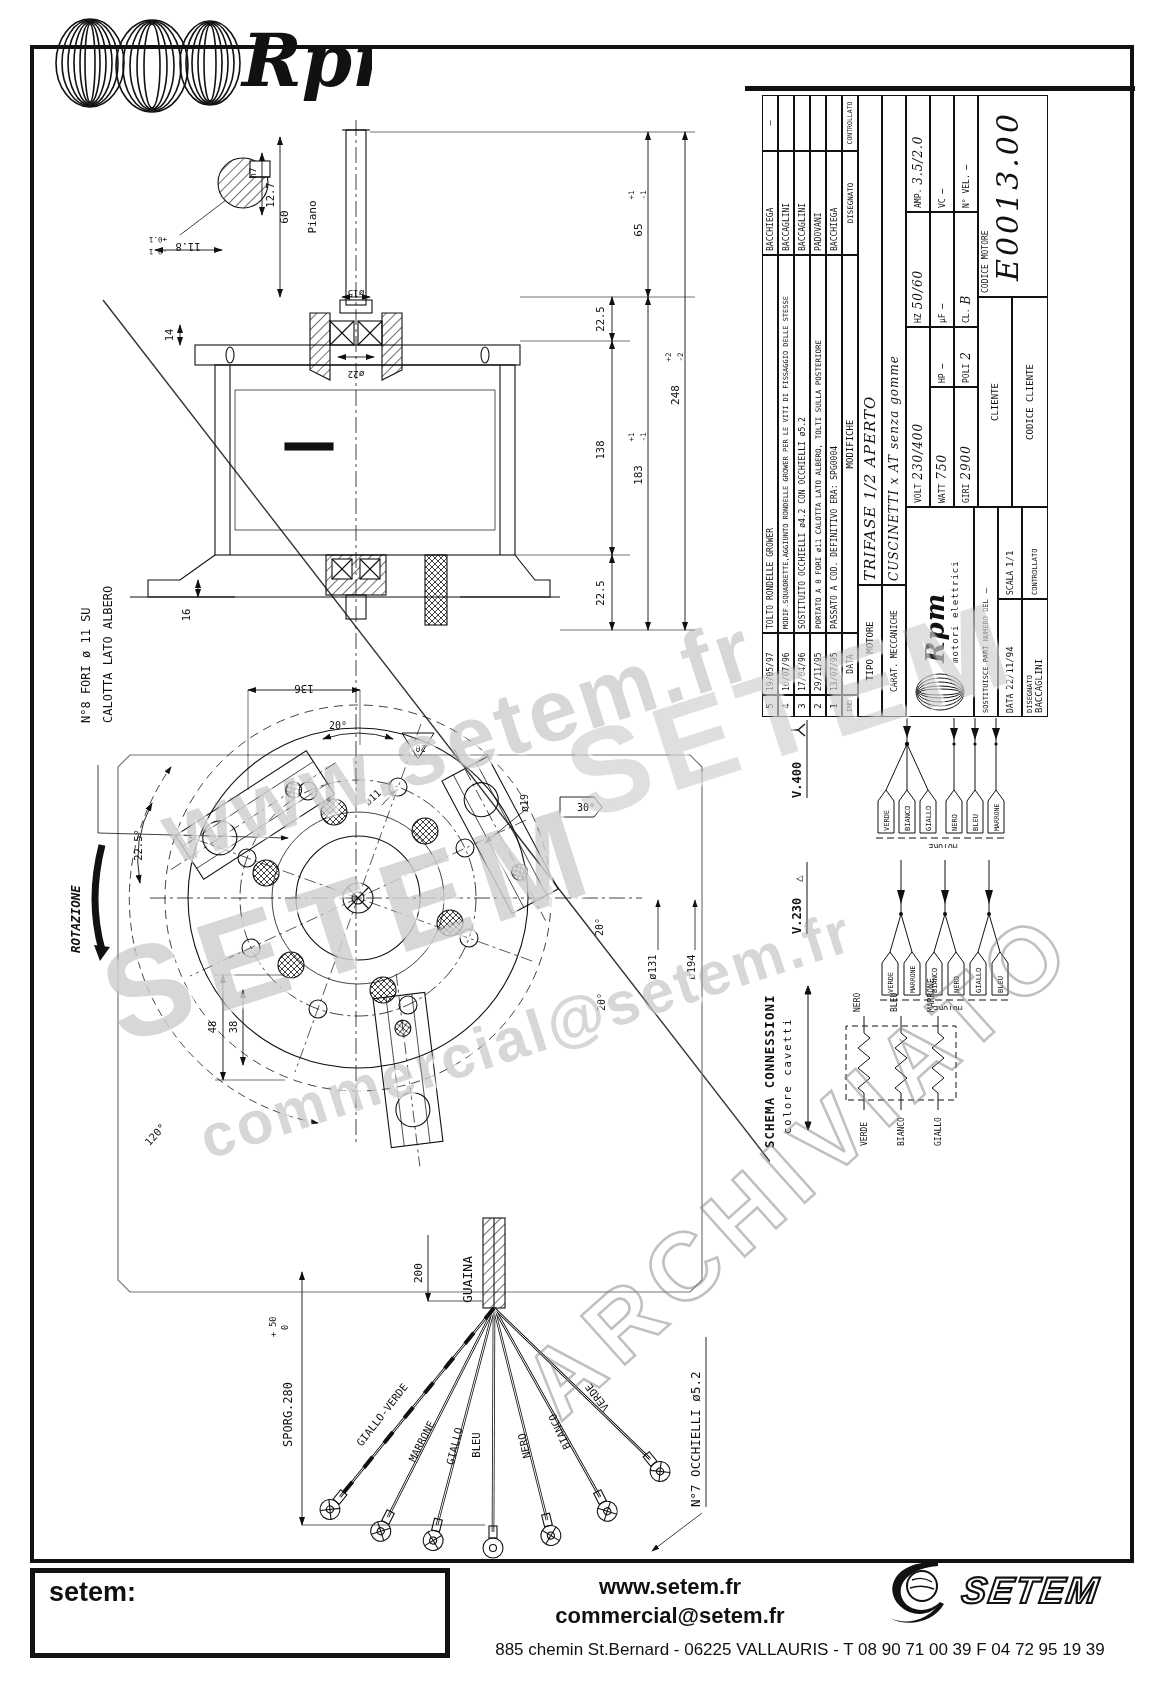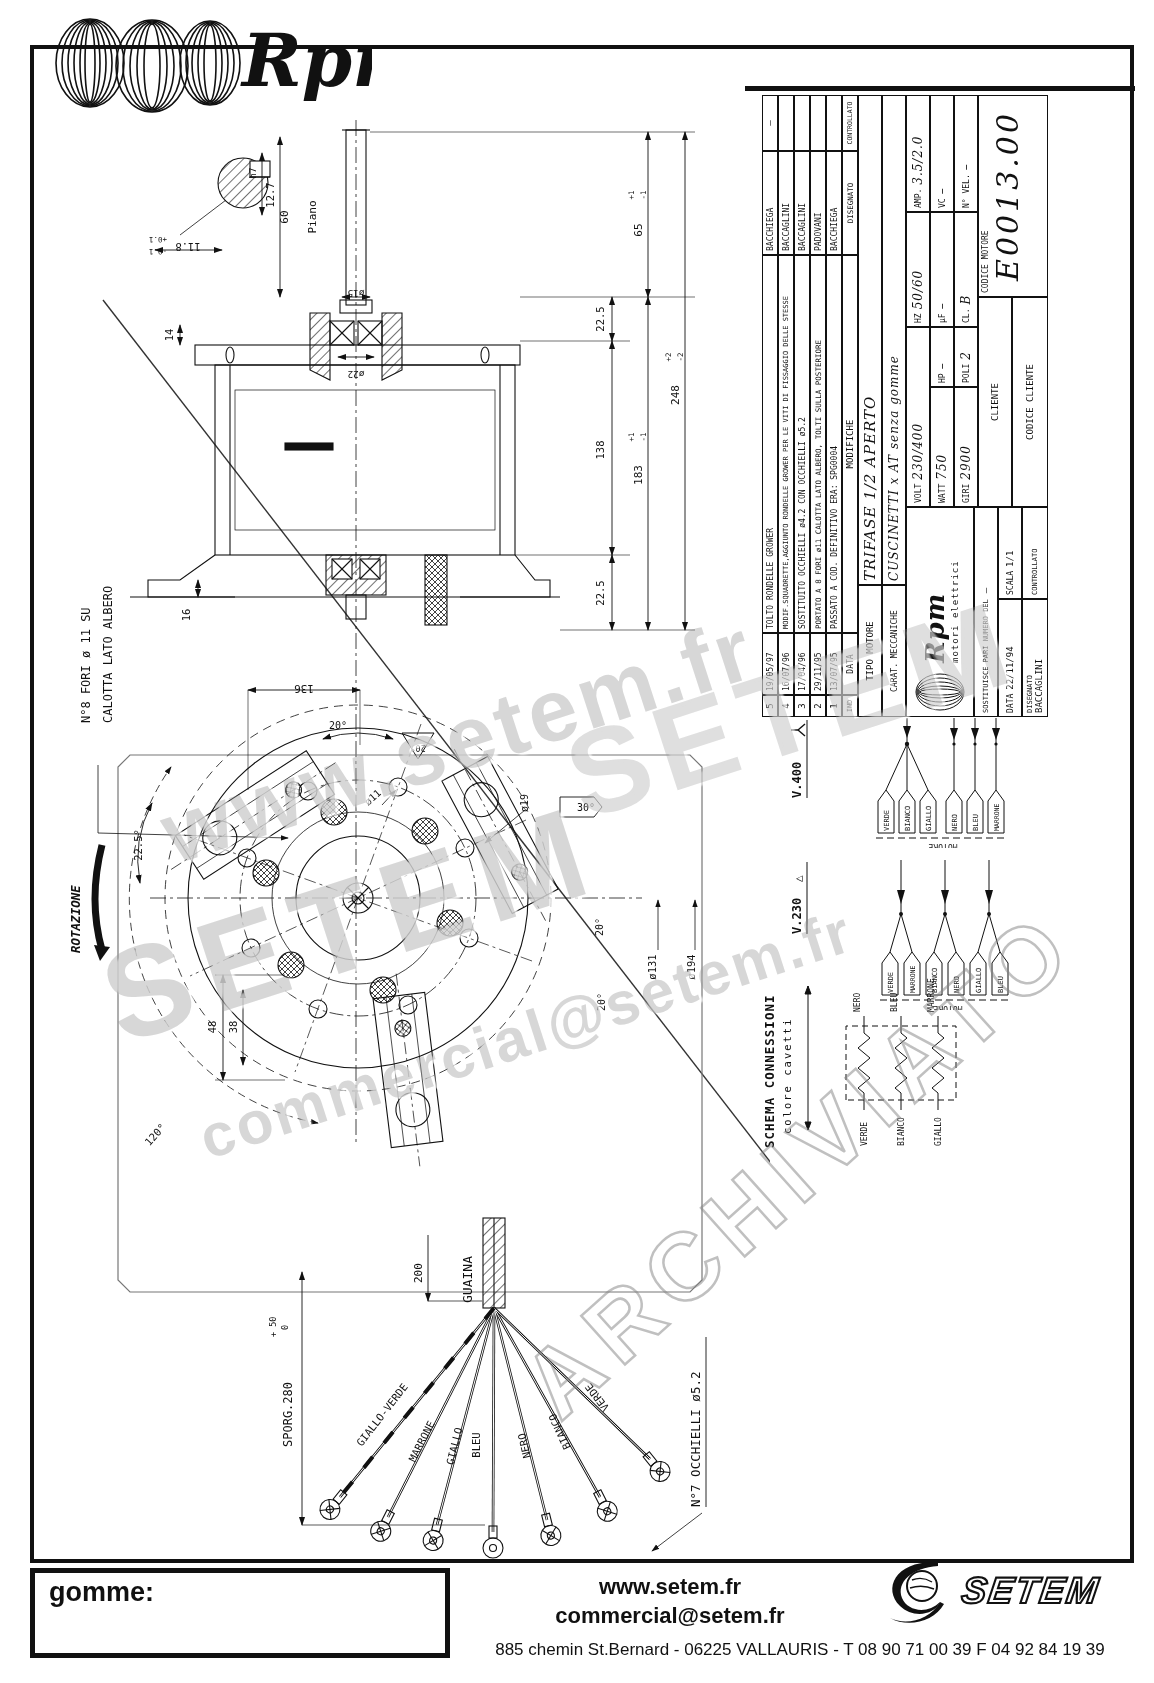--- a/index.html
+++ b/index.html
@@ -624,27 +624,27 @@
     <text transform="rotate(-90 670 1462)" x="670" y="1462" font-size="12.5">N°7 OCCHIELLI ø5.2</text>
   </svg>
 
   <div class="wm" style="left:150px;top:690px;font-size:88px;transform:rotate(-18deg);letter-spacing:4px">www.setem.fr</div>
   <div class="wm" style="left:95px;top:850px;font-size:128px;transform:rotate(-18deg);letter-spacing:14px">SETEM</div>
   <div class="wm" style="left:185px;top:1000px;font-size:60px;transform:rotate(-18deg);letter-spacing:3px">commercial@setem.fr</div>
   <div class="wm" style="left:560px;top:640px;font-size:120px;transform:rotate(-18deg);letter-spacing:10px;opacity:.8">SETEM</div>
   <div class="wm-arch" style="left:575px;top:1330px;font-size:95px;letter-spacing:12px;transform:rotate(-42deg);transform-origin:0 100%">ARCHIVIATO</div>
 
   <div class="codebox">
-    <div class="cl">gomme:</div>
+    <div class="cl">setem:</div>
   </div>
   <div class="fmid">
     <div>www.setem.fr</div>
     <div>commercial@setem.fr</div>
   </div>
-  <div class="faddr">885 chemin St.Bernard  -  06225 VALLAURIS  -  T 08 90 71 00 39   F 04 92 84 19 39</div>
+  <div class="faddr">885 chemin St.Bernard  -  06225 VALLAURIS  -  T 08 90 71 00 39   F 04 72 95 19 39</div>
   <div class="slogo">
     <svg width="85" height="72" viewBox="0 0 85 72">
       <path d="M60,4 C18,2 4,30 22,48 C34,60 56,58 62,44 C50,56 30,54 24,40 C18,24 34,10 60,8 Z" fill="#111"></path>
       <circle cx="44" cy="28" r="15" fill="#fff" stroke="#111" stroke-width="2"></circle>
       <path d="M34,22 Q44,18 54,24 M32,30 Q44,26 56,31" stroke="#111" stroke-width="1.4" fill="none"></path>
       <path d="M62,44 C52,62 28,68 12,60 C30,70 56,64 66,46 Z" fill="#111"></path>
     </svg>
   </div>
   <div class="slogo-txt">SETEM</div>
 

